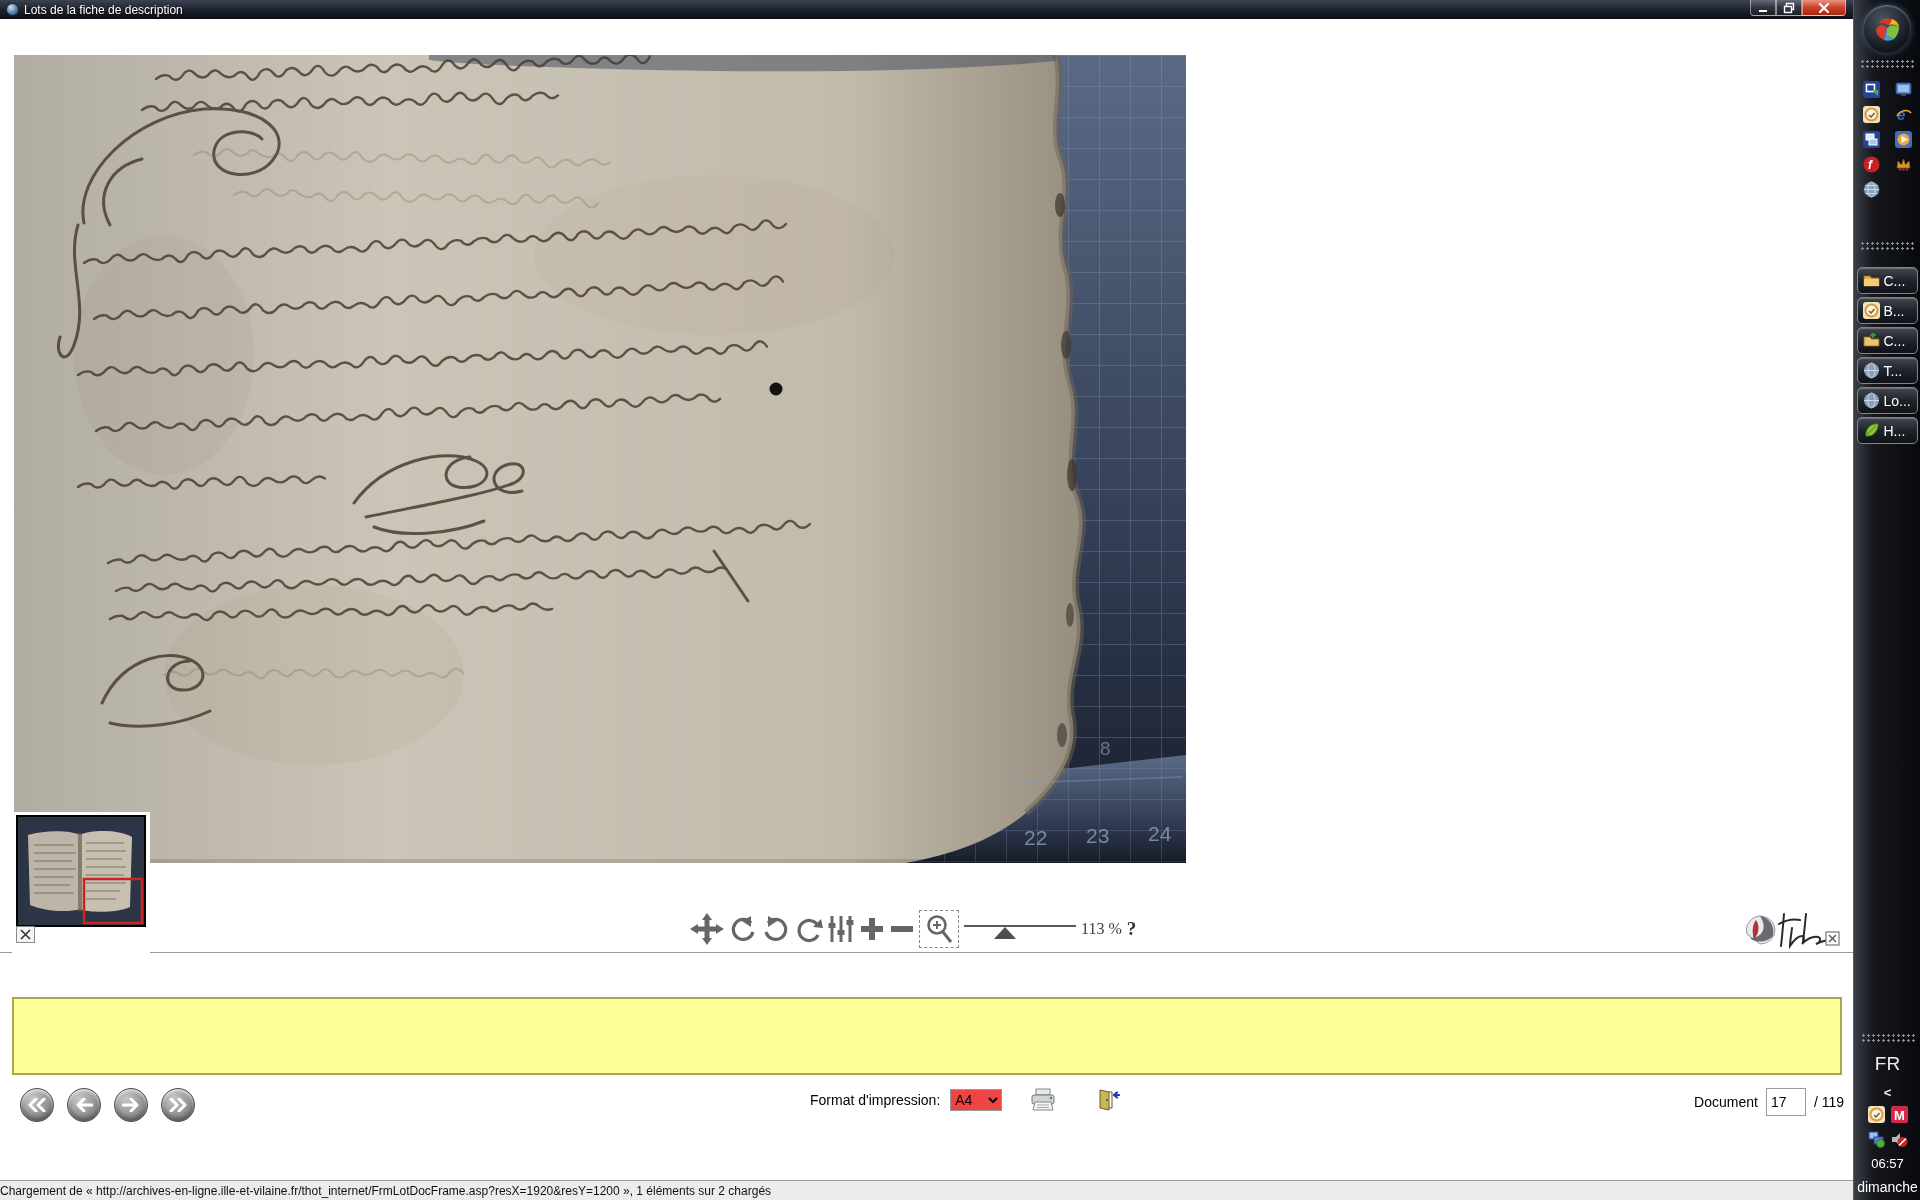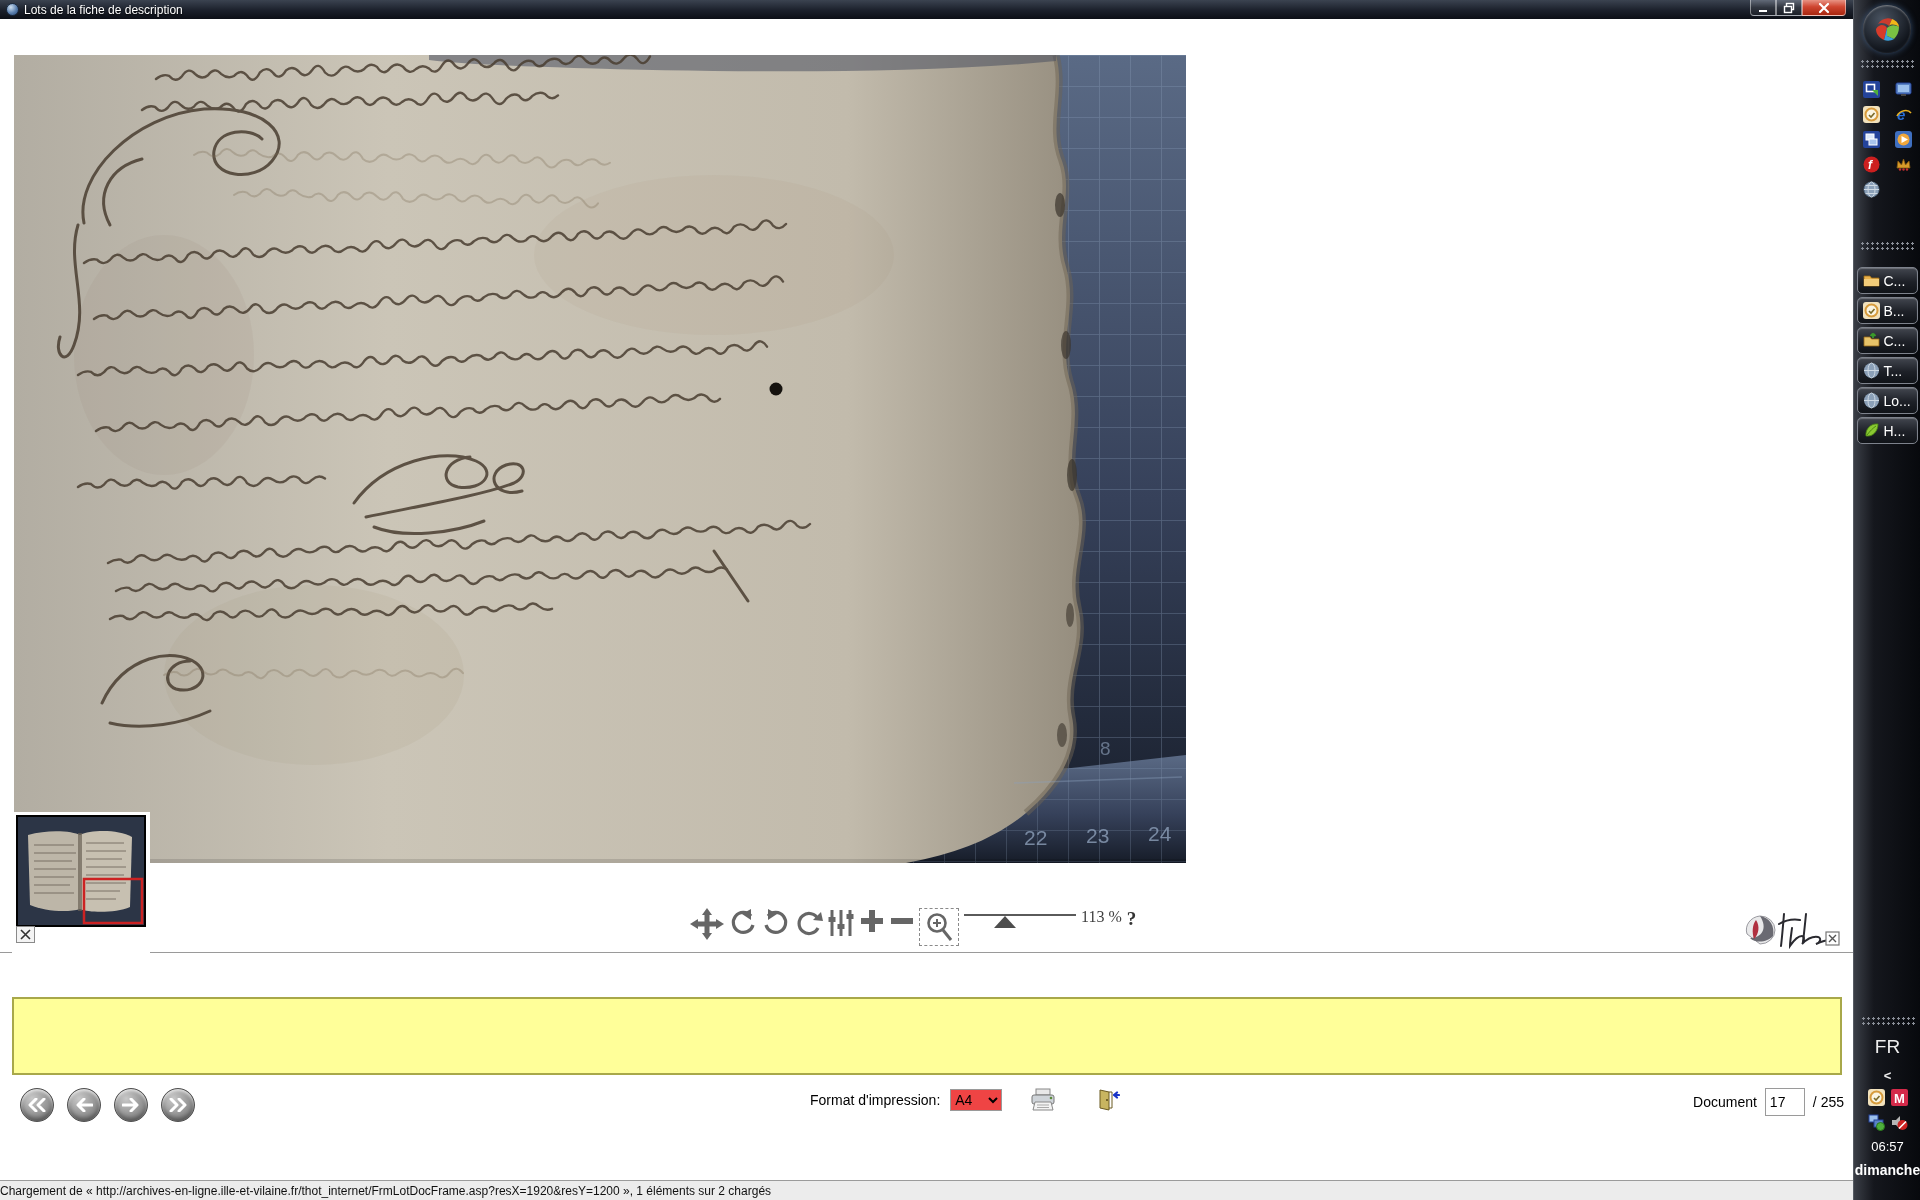--- a/index.html
+++ b/index.html
@@ -29,21 +29,21 @@
   .photo svg{display:block;}
 
   
   .thumbpanel{position:absolute;left:12px;top:812px;width:138px;height:141px;background:#fff;z-index:3;}
   .thumb{position:absolute;left:4px;top:3px;width:130px;height:112px;border:2px solid #000;background:#2c3546;}
   .xbox{position:absolute;left:4px;top:114px;width:19px;height:17px;background:#f4f4f4;border:1px solid #8a8a8a;
     display:flex;align-items:center;justify-content:center;}
 
   
   .toolbar{position:absolute;left:690px;top:908px;width:480px;height:42px;display:flex;
-    align-items:flex-start;gap:5px;z-index:2;}
+    align-items:center;gap:5px;z-index:2;}
   .tool{display:flex;align-items:center;justify-content:center;}
   .tool svg{display:block;}
   .tool-zoomsel{border:1px dashed #8a8a8a;padding:3px 5px;}
   .zslider{position:relative;width:112px;height:20px;}
   .zslider .track{position:absolute;left:0;right:0;top:6px;height:0;border-top:2px solid #5a5a5a;}
   .zslider .thumbtri{position:absolute;left:30px;top:8px;width:0;height:0;
     border-left:11px solid transparent;border-right:11px solid transparent;border-bottom:12px solid #4d4d4d;}
   .zoomtext{font-family:"Liberation Serif",serif;font-size:16px;color:#3f3f3f;white-space:nowrap;}
   .helptext{font-family:"Liberation Serif",serif;font-size:19px;font-weight:bold;color:#333;}
 
@@ -91,21 +91,21 @@
   .tbtns{display:flex;flex-direction:column;gap:3px;margin-top:10px;}
   .tbtn{width:61px;height:27px;border-radius:5px;border:1px solid #7d828c;
     background:linear-gradient(#42464f,#1d2027 55%,#101318);display:flex;align-items:center;
     padding-left:5px;gap:4px;box-shadow:inset 0 1px 1px rgba(255,255,255,.25);}
   .tbtn .blabel{color:#fff;font-size:14px;}
   .tray{position:absolute;left:0;bottom:0;width:67px;display:flex;flex-direction:column;align-items:center;}
   .tray .lang{color:#eee;font-size:19px;margin:4px 12px 10px;}
   .tray .chev{color:#eee;font-size:13px;font-weight:bold;margin-bottom:6px;cursor:default;}
   .trayrow{display:flex;gap:6px;align-items:center;margin-bottom:8px;}
   .clock{color:#fff;font-size:13px;margin-bottom:8px;}
-  .day{color:#fff;font-size:14px;margin-bottom:22px;font-weight:bold;}
+  .day{color:#fff;font-size:14px;margin-bottom:5px;}
   .icon16{width:17px;height:17px;display:block;}
 </style>
 </head>
 <body>
 
 <div class="screen">
 
   <div class="titlebar">
     <span class="appicon"></span>
     <span class="ttext">Lots de la fiche de description</span>
@@ -366,21 +366,21 @@
         <path d="M13,4 H16 V20 H13" fill="none" stroke="#6a5a20" stroke-width="1"></path>
         <circle cx="11" cy="12" r="1" fill="#5a4a18"></circle>
         <path d="M23,7 H18 M18,7 L21,4.5 M18,7 L21,9.5" stroke="#1a35c8" stroke-width="2.2" fill="none" stroke-linecap="round"></path>
       </svg>
     </span>
   </div>
 
   <div class="pager">
     <span class="plabel">Document</span>
     <input value="17" style="">
-    <span class="ptotal">/ 255</span>
+    <span class="ptotal">/ 119</span>
   </div>
 
   <div class="statusbar">
     <span class="stext">Chargement de « http://archives-en-ligne.ille-et-vilaine.fr/thot_internet/FrmLotDocFrame.asp?resX=1920&amp;resY=1200 », 1 éléments sur 2 chargés</span>
   </div>
 
   <div class="taskbar">
     <div class="orb">
       <svg width="30" height="30" viewBox="0 0 30 30">
         <path d="M4,15 C8,9 13,11 15,14 L12,26 C8,24 4,21 4,15 Z" fill="#d83b2a"></path>

